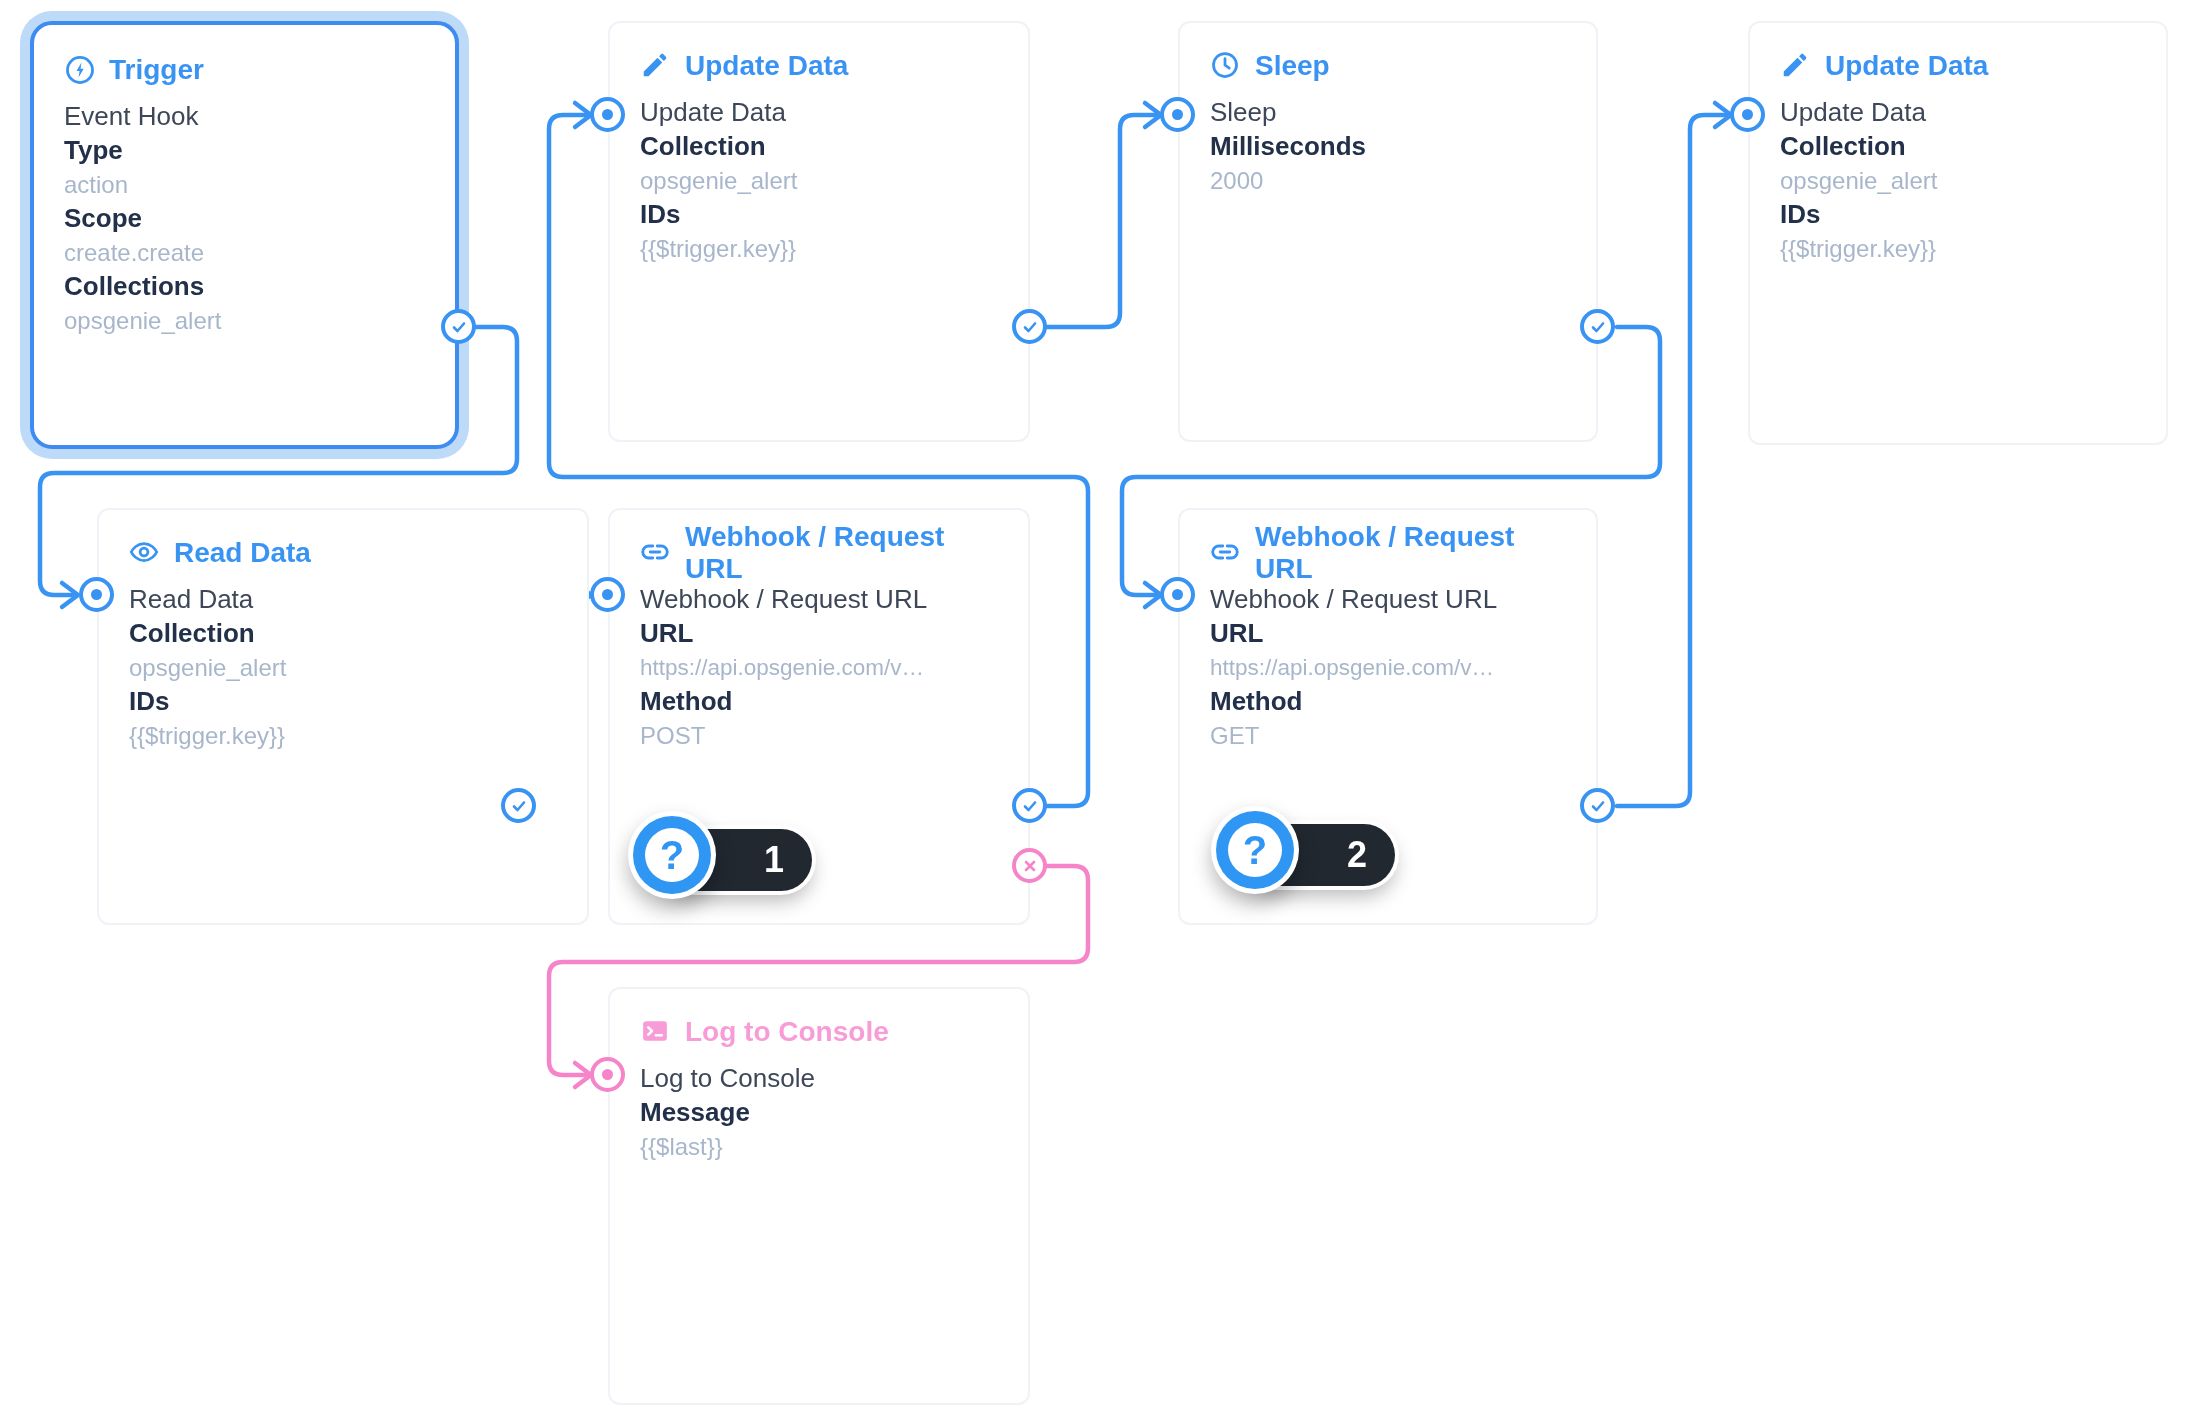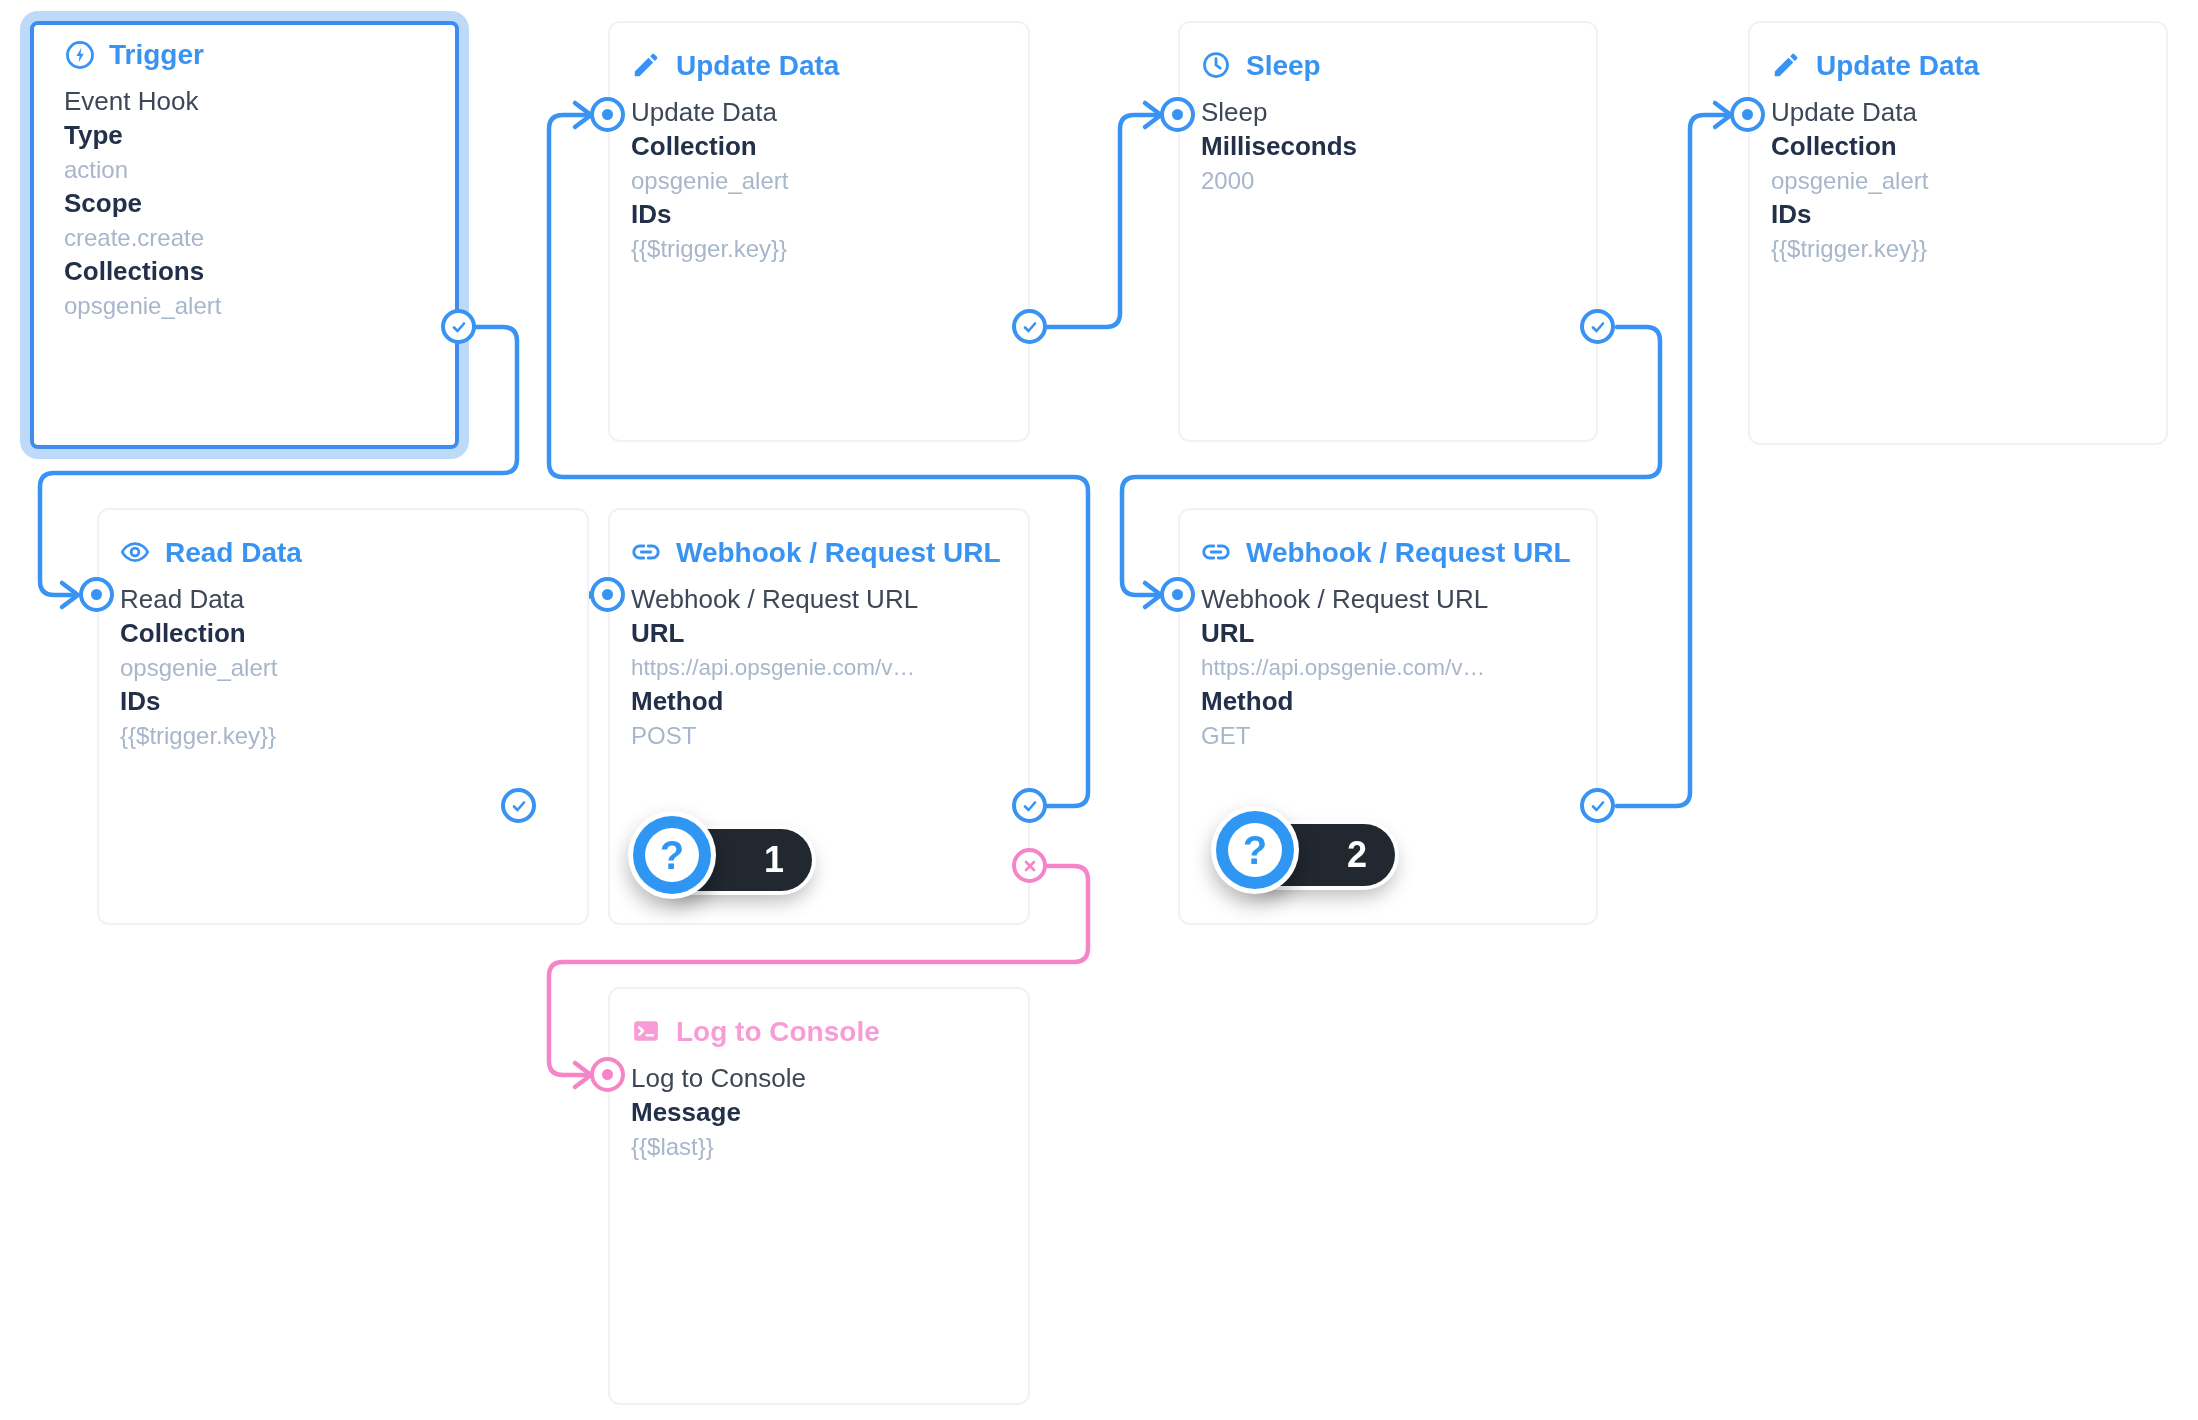--- a/index.html
+++ b/index.html
@@ -16,23 +16,23 @@
   html,body{margin:0;padding:0;background:#ffffff;}
   body{width:2198px;height:1420px;position:relative;overflow:hidden;
        font-family:"Liberation Sans",sans-serif;}
   .canvas{position:absolute;inset:0;}
   svg.edges{position:absolute;left:0;top:0;pointer-events:none;}
   svg.edges path{fill:none;stroke-linecap:round;stroke-linejoin:round;}
   .edge-blue{stroke:var(--blue);stroke-width:4.5;}
   .edge-pink{stroke:var(--pink);stroke-width:4.5;}
 
   .card{position:absolute;background:#fff;border:2px solid var(--card-border);
-        border-radius:12px;box-sizing:border-box;padding:24px 21px;}
+        border-radius:12px;box-sizing:border-box;padding:24px 30px;}
   .card.trigger{border:4px solid #3e8bf2;box-shadow:0 0 0 10px var(--halo);
-        border-radius:8px;padding:11px 30px;}
+        border-radius:22px;padding:26px 30px;}
   .card-title{display:flex;align-items:center;gap:13px;height:38px;
         font-size:28px;font-weight:bold;color:var(--blue);margin-bottom:10px;}
   .card-title.pink{color:var(--pink-title);}
   .card-title .icon{display:flex;width:32px;height:32px;flex:0 0 auto;}
   .op-name{font-size:26px;line-height:34px;color:var(--text);}
   .f-label{font-size:26px;line-height:34px;font-weight:bold;color:var(--label);margin-top:0;}
   .f-value{font-family:Liberation Sans, sans-serif;font-size:24px;line-height:32px;
         color:var(--value);margin-top:2px;white-space:nowrap;overflow:hidden;}
   .f-value.small{font-size:22.5px;}
 

